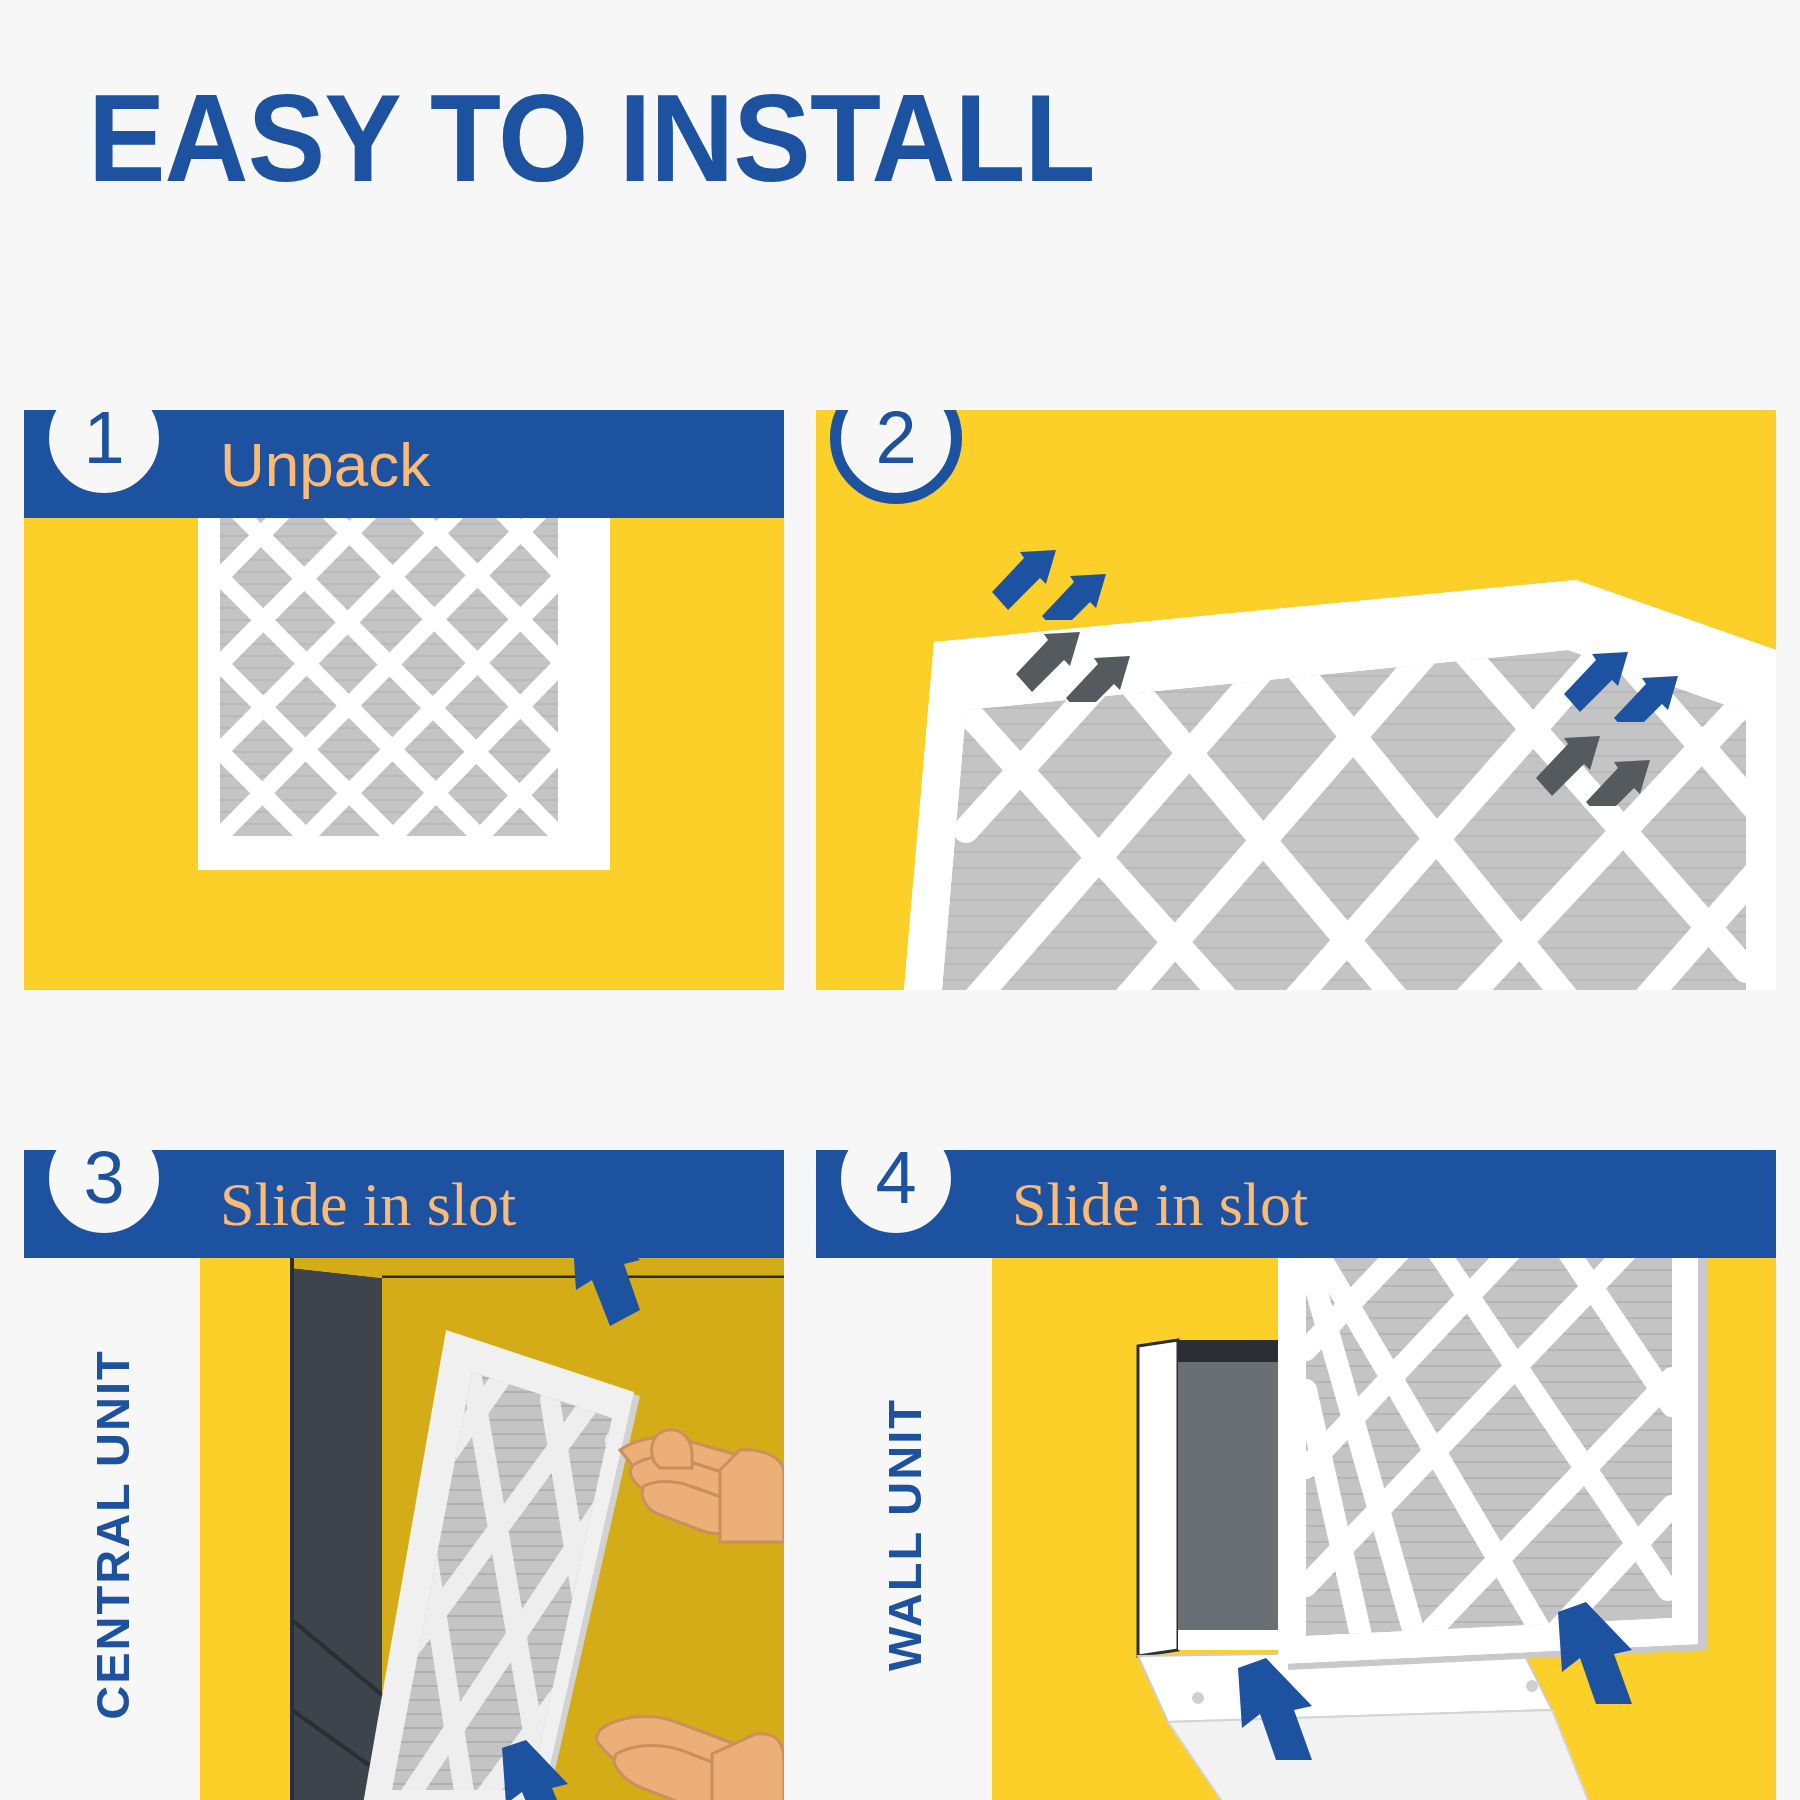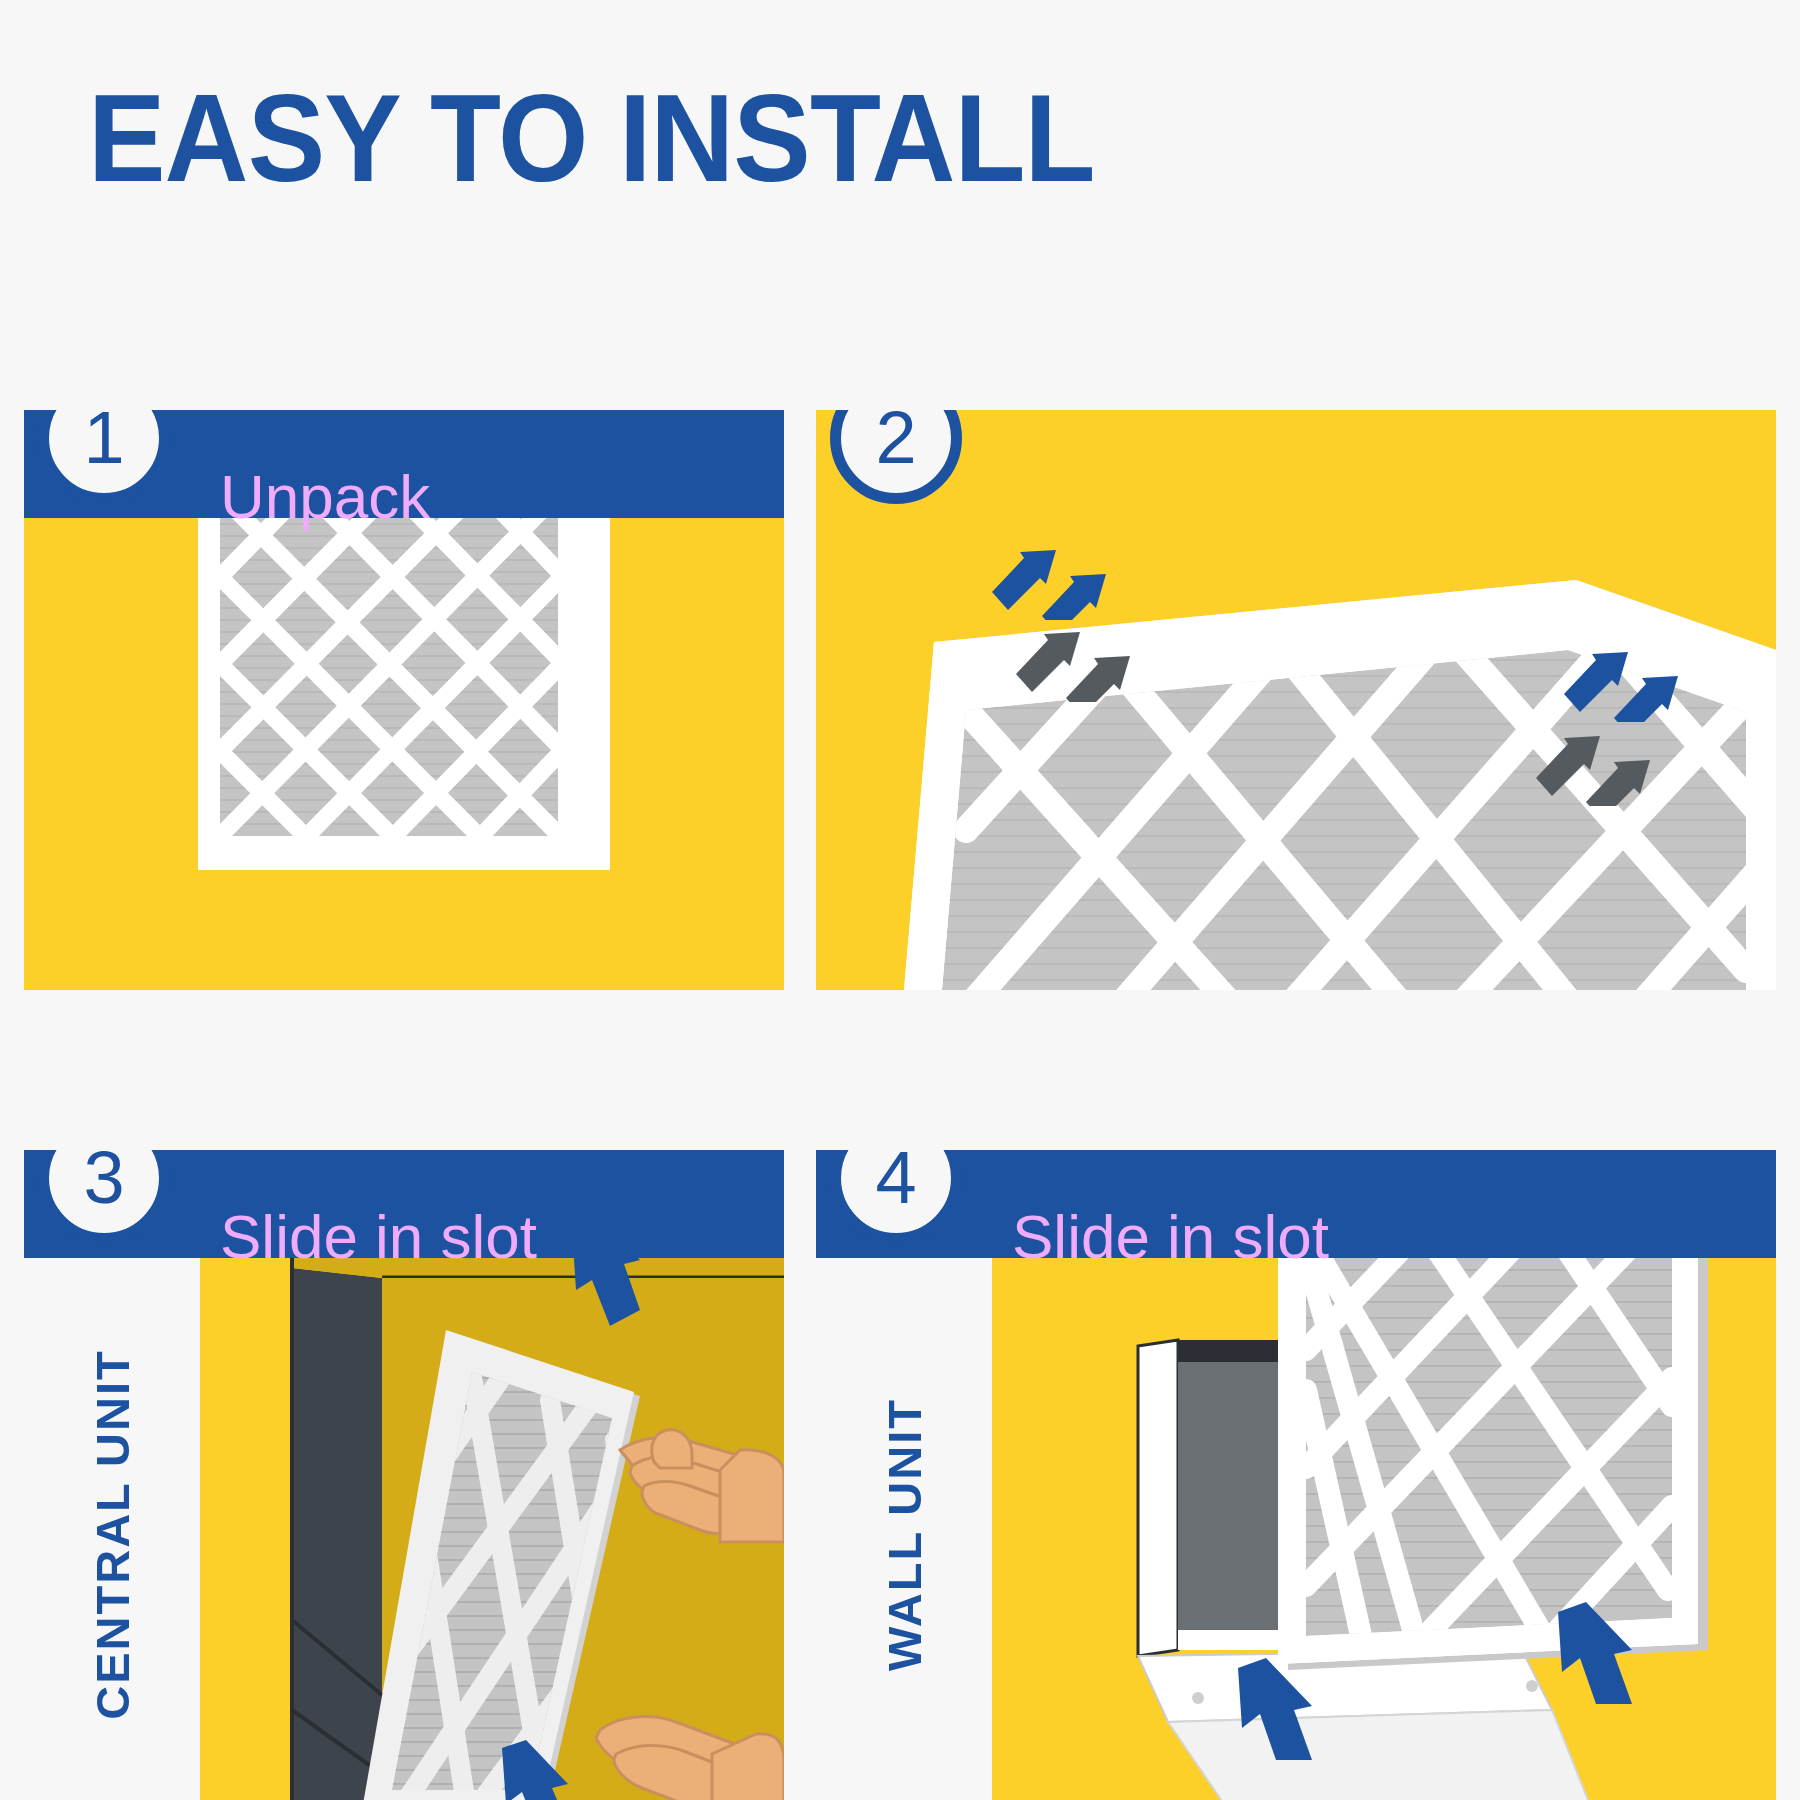--- a/index.html
+++ b/index.html
@@ -68,29 +68,28 @@
   .panel-1 .step-header { left: 0;   top: 0; width: 760px; }
   .panel-2 .step-header { left: 0;   top: 0; width: 960px; }
   .panel-3 .step-header { left: 0;   top: 0; width: 760px; }
   .panel-4 .step-header { left: 0;   top: 0; width: 960px; }
 
   .step-label {
     position: absolute;
     left: 196px;
     top: 50%;
     transform: translateY(-50%);
-    color: #f0abfc;
+    color: #fdba74;
     font-size: 62px;
     font-weight: normal;
     white-space: nowrap;
     font-family: "Liberation Sans", sans-serif;
-    margin-top: 32px;
   }
   .panel-3 .step-label,
-  .panel-4 .step-label { left: 196px; }
+  .panel-4 .step-label { left: 196px; font-family: Liberation Serif, serif; }
 
   .step-badge {
     position: absolute;
     left: 14px;
     top: -38px;
     width: 132px;
     height: 132px;
     border-radius: 50%;
     background: #f7f7f7;
     border: 11px solid #1d52a0;

